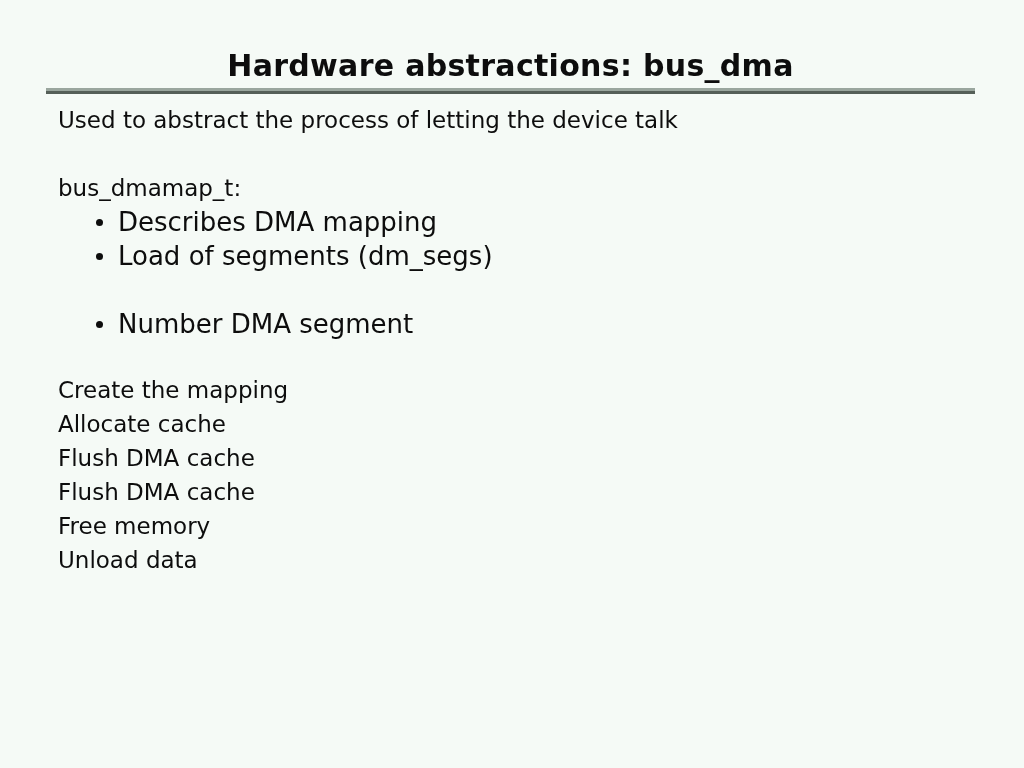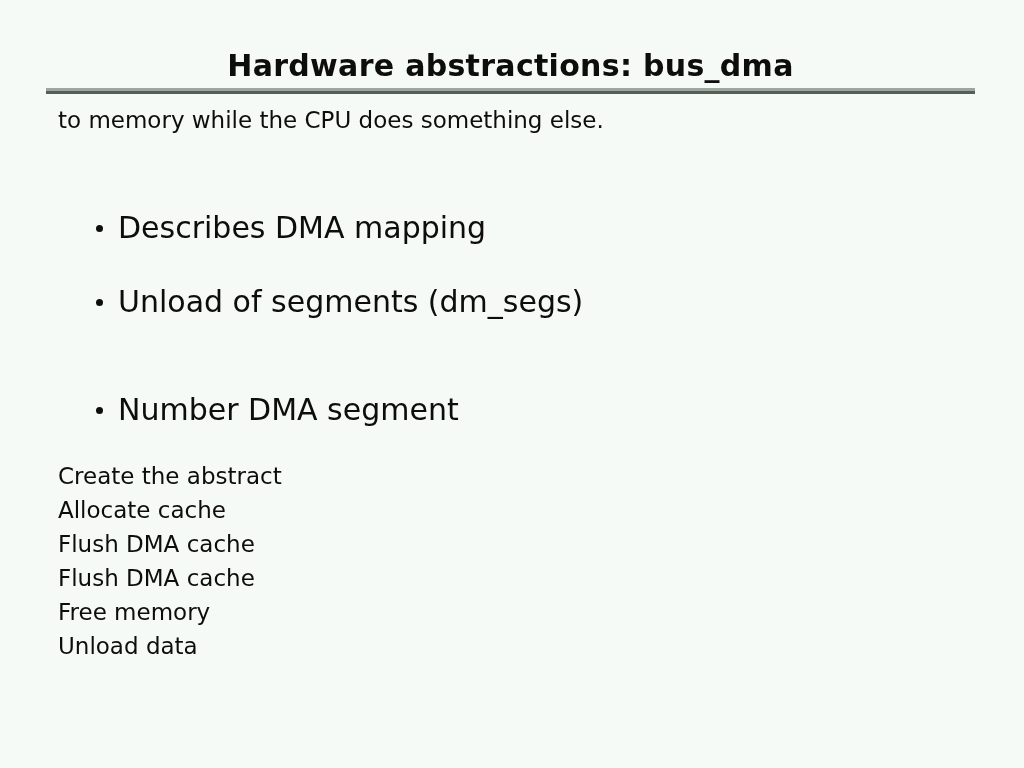--- a/index.html
+++ b/index.html
@@ -55,26 +55,25 @@
     width: 930px;
   }
   .para-line,
   .sect-head,
   .step-line {
     font-size: 23px;
     line-height: 34px;
     white-space: nowrap;
   }
   .bullet-line {
-    font-size: 30px;
+    font-size: 26px;
     line-height: 34px;
     white-space: nowrap;
     padding-left: 42px;
     position: relative;
-    margin-top: 40px;
   }
   .bullet-line .bullet-dot {
     position: absolute;
     left: 38px;
     top: 14px;
     width: 7px;
     height: 7px;
     background: #0d0d0d;
     border-radius: 50%;
   }
@@ -96,45 +95,46 @@
 
   <div class="slide-title">Hardware abstractions: bus_dma</div>
 
   <div class="title-rule">
     <div class="rule-top"></div>
     <div class="rule-bottom"></div>
   </div>
 
   <div class="body">
 
-    <div class="para-line">to memory while the CPU does something else.</div>
+    <div class="para-line">Used to abstract the process of letting the device talk</div>
 
     <div class="gap-lg"></div>
 
+    <div class="sect-head">bus_dmamap_t:</div>
 
     <div class="bullet-line">
       <span class="bullet-dot"></span>
       <span class="bullet-text">Describes DMA mapping</span>
     </div>
     <div class="bullet-line">
       <span class="bullet-dot"></span>
-      <span class="bullet-text">Unload of segments (dm_segs)</span>
+      <span class="bullet-text">Load of segments (dm_segs)</span>
     </div>
 
     <div class="gap-lg"></div>
 
 
     <div class="bullet-line">
       <span class="bullet-dot"></span>
       <span class="bullet-text">Number DMA segment</span>
     </div>
 
     <div class="gap-md"></div>
 
-    <div class="step-line">Create the abstract</div>
+    <div class="step-line">Create the mapping</div>
     <div class="step-line">Allocate cache</div>
     <div class="step-line">Flush DMA cache</div>
     <div class="step-line">Flush DMA cache</div>
     <div class="step-line">Free memory</div>
     <div class="step-line">Unload data</div>
 
   </div>
 </div>
 
 </body></html>

